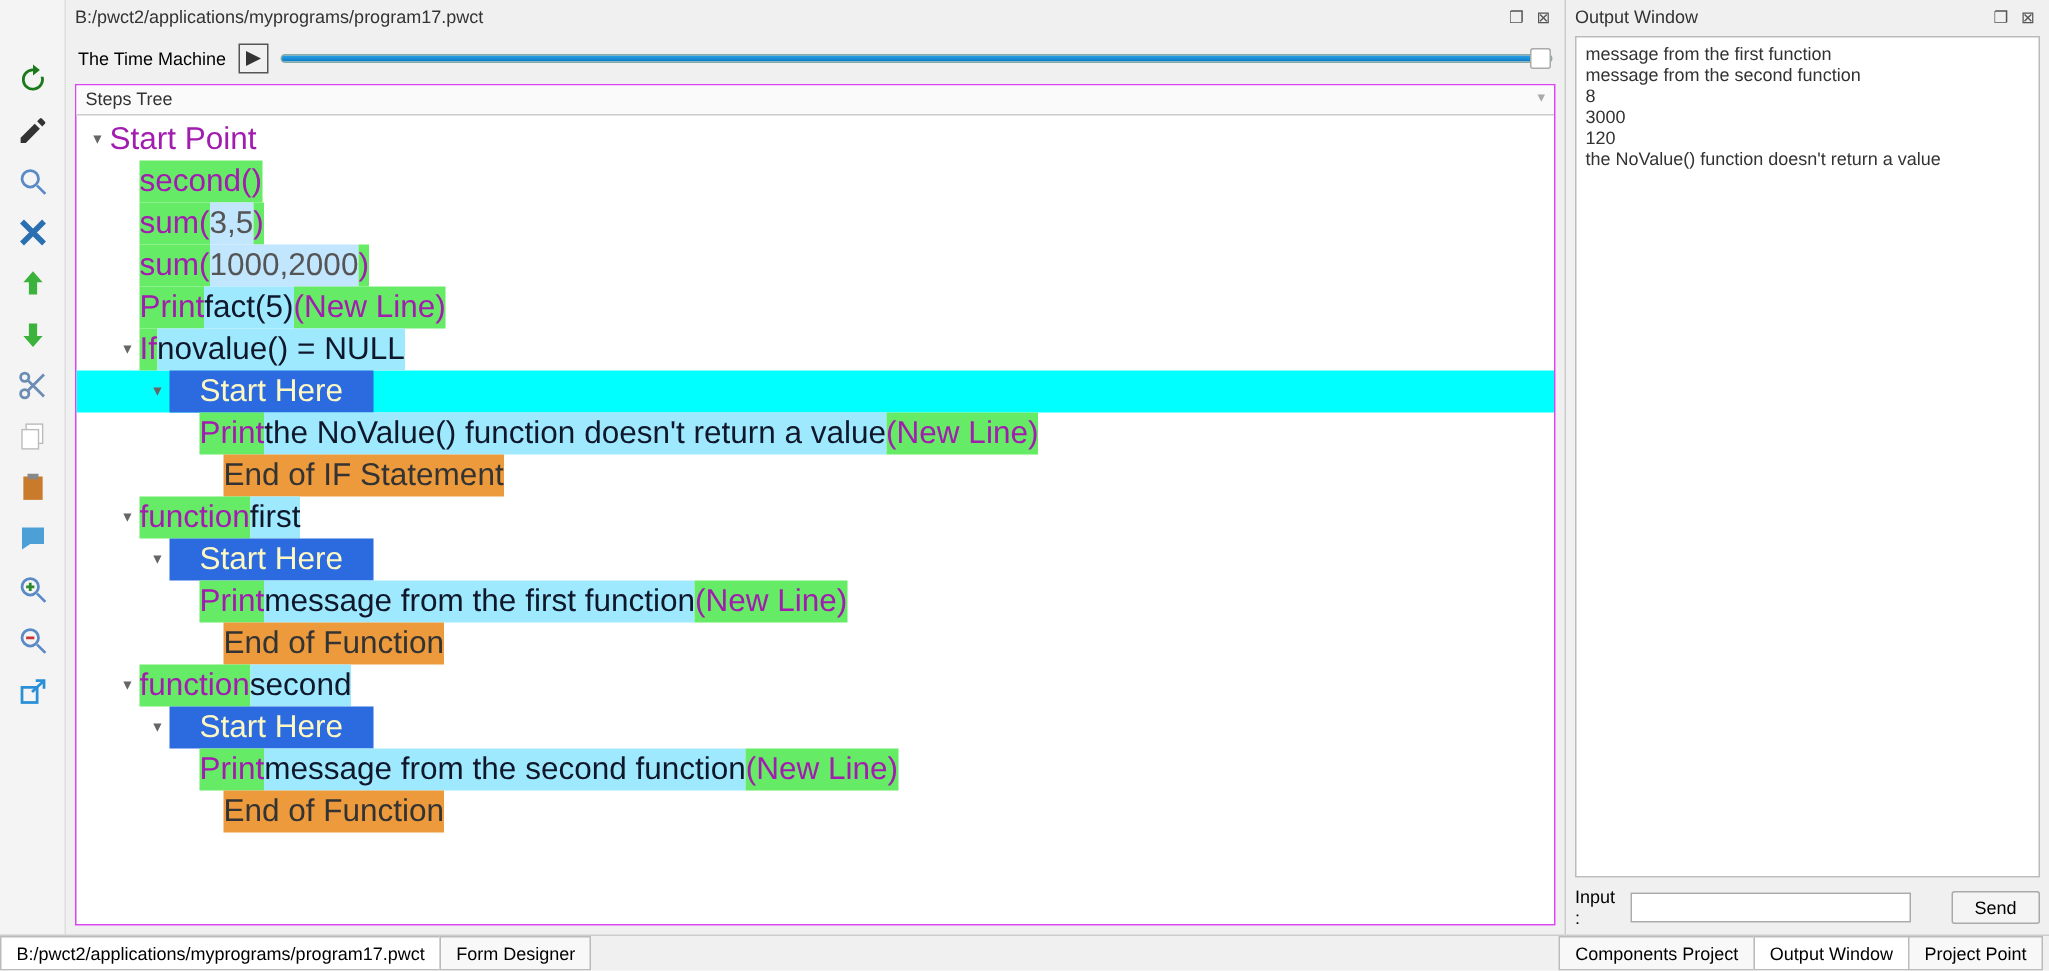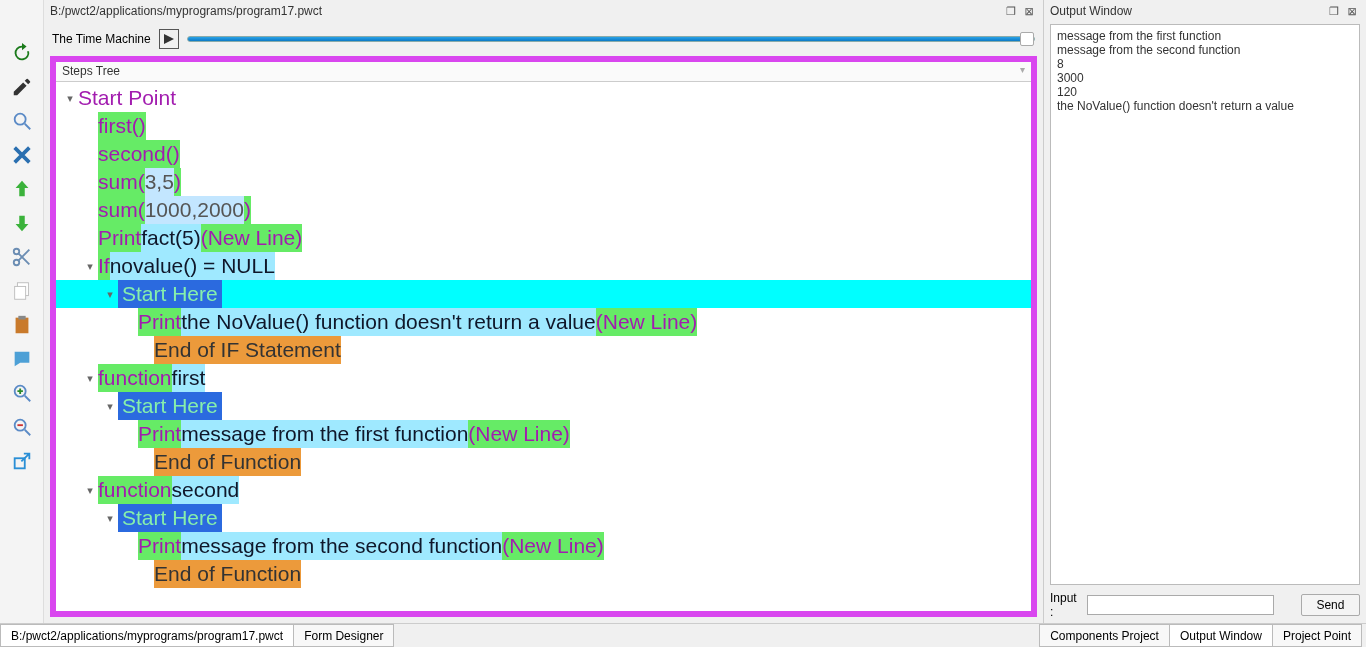--- a/index.html
+++ b/index.html
@@ -90,21 +90,21 @@
     position:absolute; right:0; top:-5px;
     width:14px; height:14px;
     background:#fff; border:1px solid #aaa; border-radius:2px;
   }
 
   .steps-frame {
     margin: 0 6px 6px 6px;
     flex:1;
     display:flex;
     flex-direction:column;
-    border:6px solid #d946ef;
+    border:1px solid #d946ef;
     background:#fff;
     min-height:0;
   }
   .steps-header {
     height:20px;
     border-bottom:1px solid #ccc;
     padding:2px 6px;
     font-size:12px;
     color:#333;
     background:#fafafa;
@@ -148,21 +148,21 @@
     cursor:pointer;
   }
   .toggle.empty { color:transparent; }
   .kw-green { color:#a21caf; }
   .hl-green { background:#66eb66; }
   .hl-cyan  { background:#9fe9ff; }
   .hl-orange{ background:#ec9a3b; }
   .hl-param { background:#c3e6ff; color:#555; }
   .txt-dark { color:#333;margin-left:36px; }
   .txt-gray { color:#0f172a; }
-  .start-here { background:#2b6adf; color:#86efac; padding:0 4px; }
+  .start-here { background:#2b6adf; color:#fef9c3; padding:0 20px; }
 
   
   .output-panel {
     width: 323px;
     display:flex;
     flex-direction:column;
     background:#f0f0f0;
     border-left:1px solid #ccc;
   }
   .out-title {
@@ -336,25 +336,20 @@
       <div class="tree-scroll">
         <div class="tree" id="tree">
             <div class="tree-row">
               <span class="indent" style="width: 8px;"></span>
               <span class="toggle">▾</span>
               <span class="kw-green">Start Point</span>
             </div>
             <div class="tree-row">
               <span class="indent" style="width: 28px;"></span>
               <span class="toggle empty">•</span>
-              <span class="kw-green hl-green">first()</span>
-            </div>
-            <div class="tree-row">
-              <span class="indent" style="width: 28px;"></span>
-              <span class="toggle empty">•</span>
               <span class="kw-green hl-green">second()</span>
             </div>
             <div class="tree-row">
               <span class="indent" style="width: 28px;"></span>
               <span class="toggle empty">•</span>
               <span class="kw-green hl-green">sum(</span>
               <span class="hl-param">3,5</span>
               <span class="kw-green hl-green">)</span>
             </div>
             <div class="tree-row">

